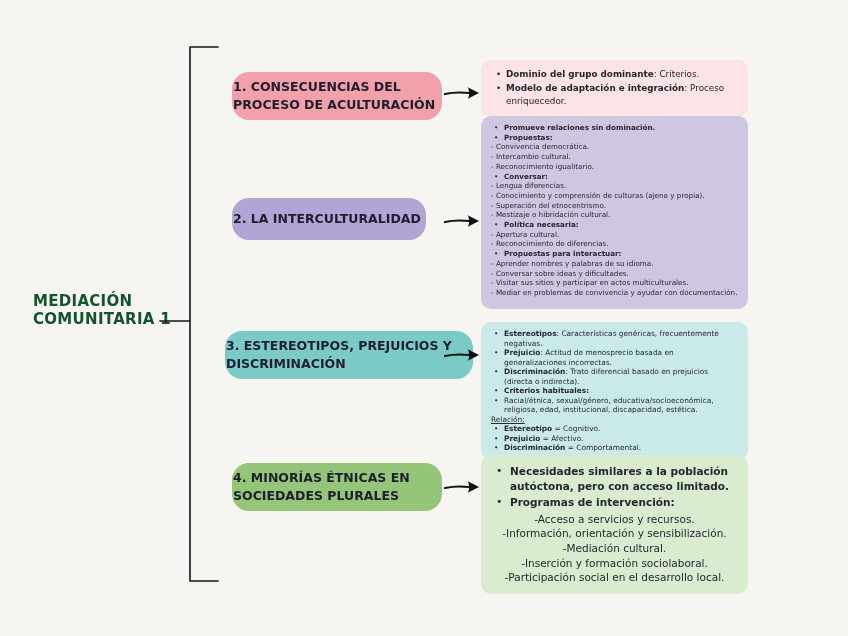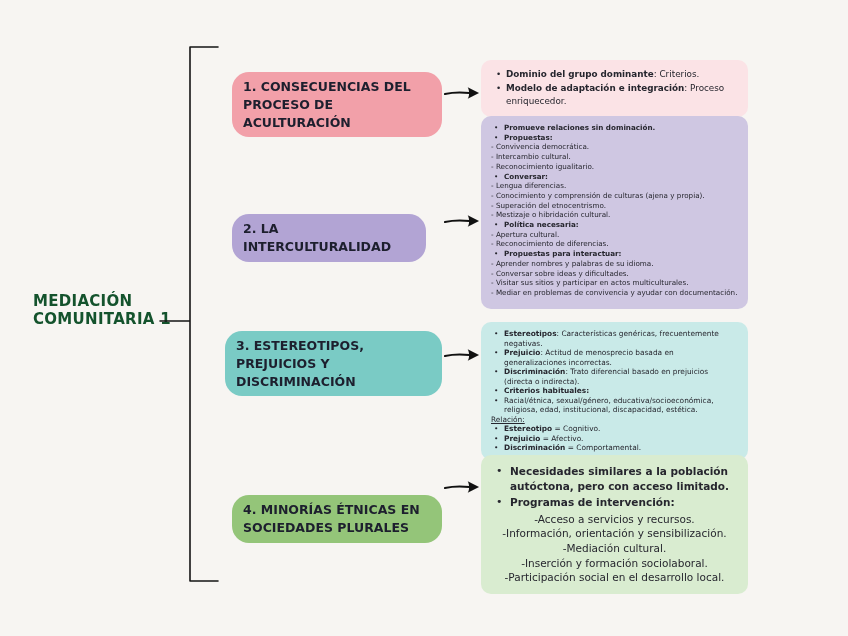--- a/index.html
+++ b/index.html
@@ -10,26 +10,26 @@
     color:#24252f;
   }
   .main-title{
     position:absolute;left:33px;top:292px;width:142px;
     font-weight:bold;font-size:15px;line-height:18px;letter-spacing:.3px;
     color:#14532d;
   }
   .bracket{position:absolute;left:158px;top:40px;}
   .branch-box{
     position:absolute;display:flex;align-items:center;box-sizing:border-box;
-    border-radius:17px;padding:6px 11px;
+    border-radius:17px;padding:6px 1px;
     font-weight:bold;font-size:12.5px;line-height:1.42;color:#1d1f2e;
   }
   #box0{left:232px;top:72px;width:210px;min-height:48px;}
-  #box1{left:232px;top:198px;width:194px;min-height:42px;margin-top:16px;}
-  #box2{left:225px;top:331px;width:217px;min-height:46px;}
+  #box1{left:232px;top:198px;width:194px;min-height:42px;}
+  #box2{left:225px;top:331px;width:248px;min-height:46px;}
   #box3{left:232px;top:463px;width:210px;min-height:47px;}
   .arrow{position:absolute;width:36px;height:20px;}
   #arrow0{left:444px;top:83px;}
   #arrow1{left:444px;top:211px;}
   #arrow2{left:444px;top:345px;}
   #arrow3{left:444px;top:477px;}
   .panel{
     position:absolute;width:267px;box-sizing:border-box;border-radius:10px;
     color:#26262e;
   }
@@ -119,21 +119,21 @@
         <div class="line bulleted"><span class="dot">•</span><span class="b">Discriminación</span><span>: Trato diferencial basado en prejuicios (directa o indirecta).</span></div>
         <div class="line bulleted"><span class="dot">•</span><span class="b">Criterios habituales:</span></div>
         <div class="line bulleted"><span class="dot">•</span><span>Racial/étnica, sexual/género, educativa/socioeconómica, religiosa, edad, institucional, discapacidad, estética.</span></div>
         <div class="line"><span class="u">Relación:</span></div>
         <div class="line bulleted"><span class="dot">•</span><span class="b">Estereotipo</span><span> = Cognitivo.</span></div>
         <div class="line bulleted"><span class="dot">•</span><span class="b">Prejuicio</span><span> = Afectivo.</span></div>
         <div class="line bulleted"><span class="dot">•</span><span class="b">Discriminación</span><span> = Comportamental.</span></div>
       </div>
   </div>
 
-  <div class="branch-box" id="box3" style="background: rgb(148, 197, 121); margin-top: 32px;">
+  <div class="branch-box" id="box3" style="background: rgb(148, 197, 121);">
     <span>4. MINORÍAS ÉTNICAS EN SOCIEDADES PLURALES</span>
   </div>
   <svg class="arrow" id="arrow3" viewBox="0 0 38 20">
     <path d="M1 11 C 10 9, 18 9, 27 10" stroke="#111" stroke-width="2.2" fill="none" stroke-linecap="round"></path>
     <path d="M25 4 L37 10 L25 16 C 27 14, 27 7, 25 4 Z" fill="#111"></path>
   </svg>
   <div class="panel p4" id="panel3" style="background: rgb(217, 236, 208);">
     <div>
         <div class="line bulleted"><span class="dot">•</span><span class="b">Necesidades similares a la población autóctona, pero con acceso limitado.</span></div>
         <div class="line bulleted"><span class="dot">•</span><span class="b">Programas de intervención:</span></div>

